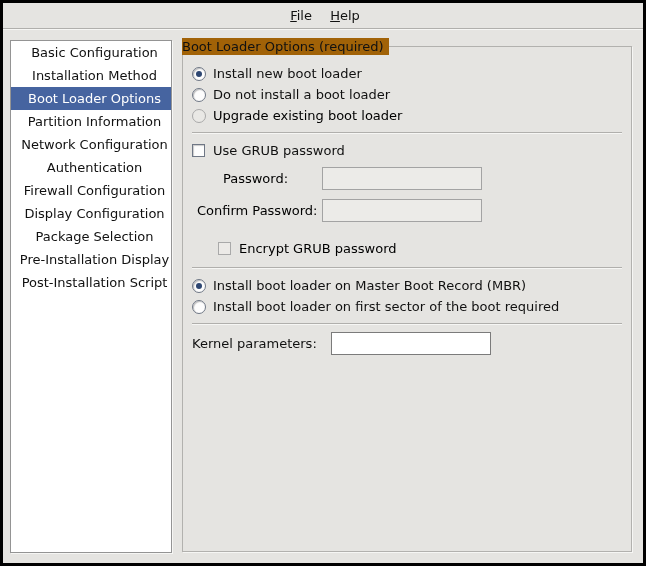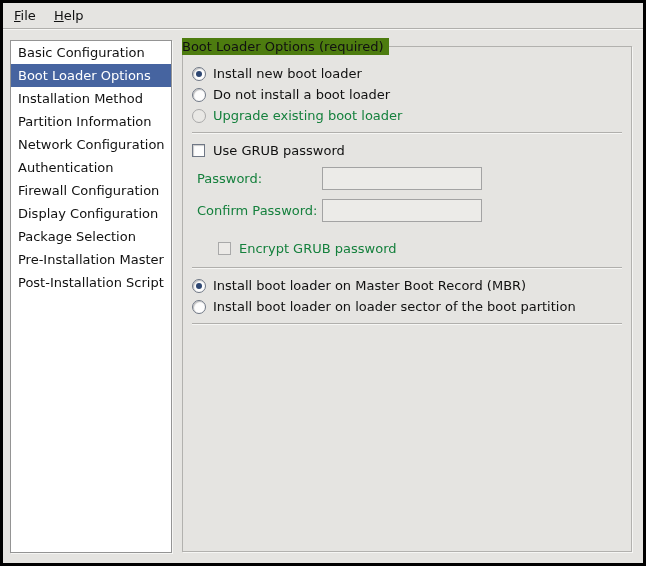--- a/index.html
+++ b/index.html
@@ -1,15 +1,15 @@
 <!DOCTYPE html>
 <html><head>
 <meta charset="utf-8">
 <style>
-  * { margin: 0; padding: 0; box-sizing: border-box; }
+  * { margin: 0; padding: 0; box-sizing: border-box; text-align: center; }
   html, body { width: 646px; height: 566px; }
   body {
     border: 3px solid #000;
     background: #e5e4e1;
     font-family: "DejaVu Sans", "Liberation Sans", sans-serif;
     font-size: 13px;
     color: #111;
     position: relative;
     overflow: hidden;
   }
@@ -52,42 +52,42 @@
   .groupbox {
     position: absolute;
     left: 179px; top: 43px;
     width: 450px; height: 506px;
     border: 1px solid #b2b1ae;
     box-shadow: 1px 1px 0 #f6f6f4;
   }
   .groupbox-title {
     position: absolute;
     top: -9px; left: -1px;
-    background: #4d7c0f;
+    background: #a16207;
     padding-right: 5px;
     line-height: 17px;
     white-space: nowrap;
   }
   .gb-content { padding: 16px 9px 0 9px; }
   .row {
     display: flex;
     align-items: center;
     height: 21px;
     white-space: nowrap;
   }
   .field-row { height: 23px; margin-top: 6px; gap: 8px; }
   .field-row.second { margin-top: 9px; }
   .sep {
     border: 0;
     border-top: 1px solid #b0afac;
     border-bottom: 1px solid #f6f6f4;
     margin: 6px 0;
   }
   .section-label { margin-top: 6px; height: 18px; line-height: 18px; }
-  .disabled-text { color: #15803d; }
+  .disabled-text { color: #000000; }
   
   .radio {
     flex: 0 0 auto;
     width: 14px; height: 14px;
     border-radius: 50%;
     background: #fdfdfd;
     border: 1px solid #6f7785;
     box-shadow: inset 1px 1px 1px rgba(0,0,0,.25);
     margin-right: 7px;
     position: relative;
@@ -141,29 +141,29 @@
 </head>
 <body>
 
 <div class="menubar">
   <span class="menu-item"><u>F</u><span>ile</span></span>
   <span class="menu-item"><u>H</u><span>elp</span></span>
 </div>
 
 <div class="sidebar">
   <div class="sidebar-item">Basic Configuration</div>
+  <div class="sidebar-item">Installation Method</div>
   <div class="sidebar-item selected">Boot Loader Options</div>
-  <div class="sidebar-item">Installation Method</div>
   <div class="sidebar-item">Partition Information</div>
   <div class="sidebar-item">Network Configuration</div>
   <div class="sidebar-item">Authentication</div>
   <div class="sidebar-item">Firewall Configuration</div>
   <div class="sidebar-item">Display Configuration</div>
   <div class="sidebar-item">Package Selection</div>
-  <div class="sidebar-item">Pre-Installation Master</div>
+  <div class="sidebar-item">Pre-Installation Display</div>
   <div class="sidebar-item">Post-Installation Script</div>
 </div>
 
 <div class="groupbox">
   <span class="groupbox-title">Boot Loader Options (required)</span>
 
   <div class="gb-content">
 
     <div class="row">
       <span class="radio checked">
@@ -206,19 +206,23 @@
     <hr class="sep" style="margin-top:8px">
 
     <div class="row">
       <span class="radio checked">
           <span class="dot"></span>
         </span>
       <span>Install boot loader on Master Boot Record (MBR)</span>
     </div>
     <div class="row">
       <span class="radio"></span>
-      <span>Install boot loader on loader sector of the boot partition</span>
+      <span>Install boot loader on first sector of the boot required</span>
     </div>
 
     <hr class="sep">
 
+    <div class="row field-row" style="margin-top:7px">
+      <span class="field-label kernel-label">Kernel parameters:</span>
+      <input type="text" class="text-input" value="" style="">
+    </div>
   </div>
 </div>
 
 </body></html>

